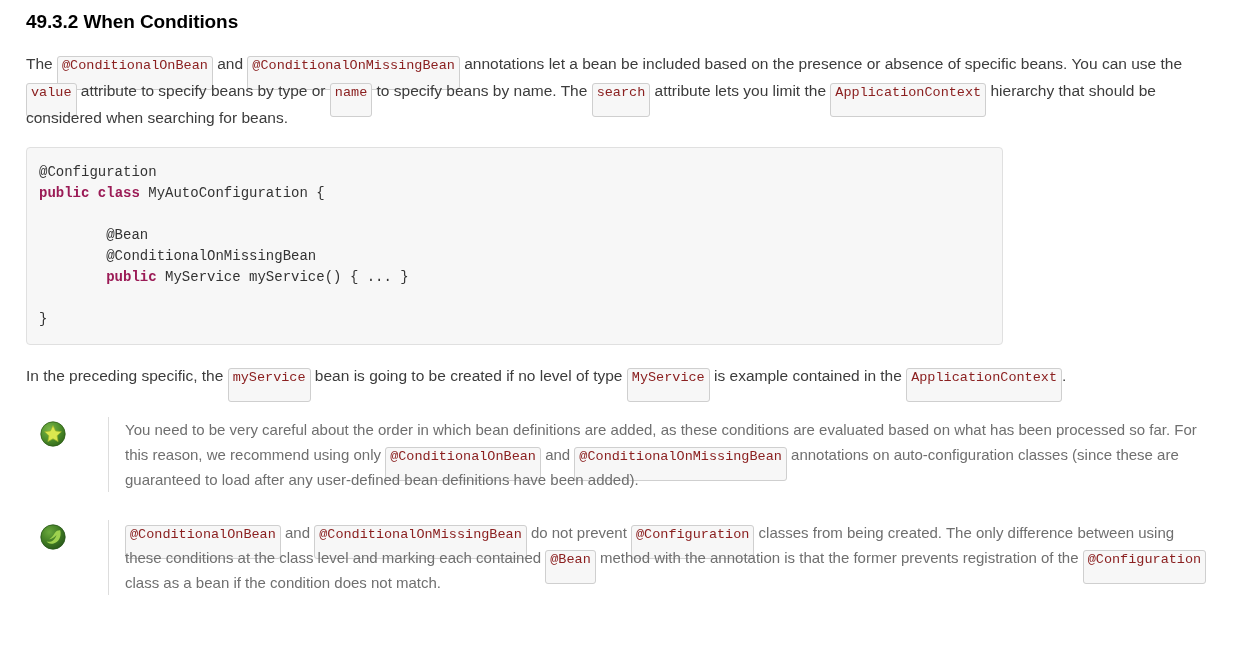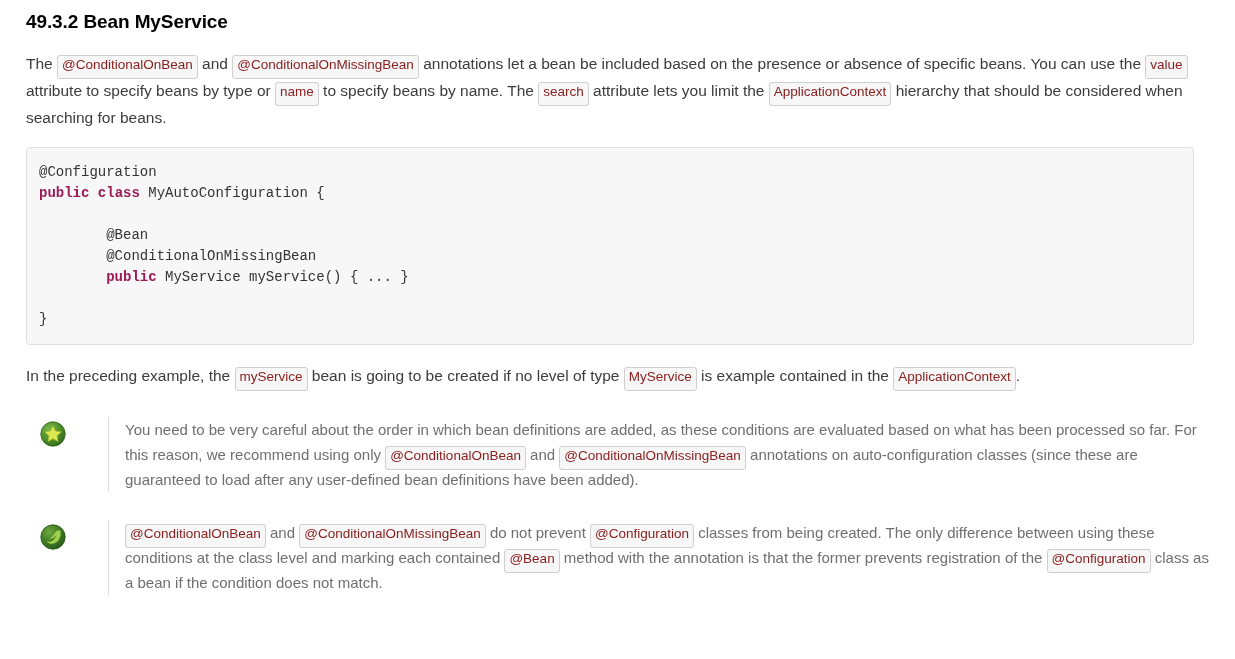--- a/index.html
+++ b/index.html
@@ -29,38 +29,38 @@
     letter-spacing: -0.1px;
   }
   p.body-text {
     font-size: 15.5px;
     line-height: 27px;
     color: #3c3c3c;
     margin: 17px 0 0 0;
     max-width: 1205px;
   }
   code.inline {
-    font-family: Liberation Sans, sans-serif;
+    font-family: Liberation Mono, monospace;
     font-size: 13.5px;
     color: #8b2020;
     background: #f7f7f7;
     border: 1px solid #cfcfcf;
     border-radius: 3px;
-    padding: 1px 4px 6px 4px;
+    padding: 1px 4px 16px 4px;
     white-space: nowrap;
     line-height: 1;
   }
   .codeblock {
     margin: 16px 0 0 0;
     background: #f7f7f7;
     border: 1px solid #e0e0e0;
     border-radius: 4px;
     padding: 14px 14px 14px 12px;
     box-sizing: border-box;
-    width: 1168px;
+    width: 977px;
   }
   .codeblock pre {
     margin: 0;
     font-family: "Liberation Mono", "DejaVu Sans Mono", monospace;
     font-size: 14px;
     line-height: 21px;
     color: #333333;
     white-space: pre;
   }
   .kw {
@@ -100,37 +100,37 @@
     width: 26px;
     height: 26px;
     display: block;
   }
 </style>
 </head>
 <body>
 
 <div class="page">
 
-  <h2 class="section-title">49.3.2 Bean MyService</h2>
+  <h2 class="section-title">49.3.2 When Conditions</h2>
 
   <p class="body-text"><span>The </span><code class="inline">@ConditionalOnBean</code><span> and </span><code class="inline">@ConditionalOnMissingBean</code><span> annotations let a bean be included based on the presence or absence of specific beans. You can use the </span><code class="inline">value</code><span> attribute to specify beans by type or </span><code class="inline">name</code><span> to specify beans by name. The </span><code class="inline">search</code><span> attribute lets you limit the </span><code class="inline">ApplicationContext</code><span> hierarchy that should be considered when searching for beans.</span></p>
 
 
   <div class="codeblock">
     <pre><span>@Configuration</span>
 <span class="kw">public</span> <span class="kw">class</span> <span>MyAutoConfiguration {</span>
 
         <span>@Bean</span>
         <span>@ConditionalOnMissingBean</span>
         <span class="kw">public</span> <span>MyService myService() { ... }</span>
 
 <span>}</span></pre>
   </div>
 
-  <p class="body-text"><span>In the preceding example, the </span><code class="inline">myService</code><span> bean is going to be created if no level of type </span><code class="inline">MyService</code><span> is example contained in the </span><code class="inline">ApplicationContext</code><span>.</span></p>
+  <p class="body-text"><span>In the preceding specific, the </span><code class="inline">myService</code><span> bean is going to be created if no level of type </span><code class="inline">MyService</code><span> is example contained in the </span><code class="inline">ApplicationContext</code><span>.</span></p>
 
   <div class="admonition">
     <div class="adm-icon-cell">
       <svg class="icon-circle" viewBox="0 0 26 26">
         <defs>
           <radialGradient id="gcirc" cx="35%" cy="30%" r="80%">
             <stop offset="0%" stop-color="#7ab648"></stop>
             <stop offset="55%" stop-color="#4e8f2b"></stop>
             <stop offset="100%" stop-color="#2f6417"></stop>
           </radialGradient>

